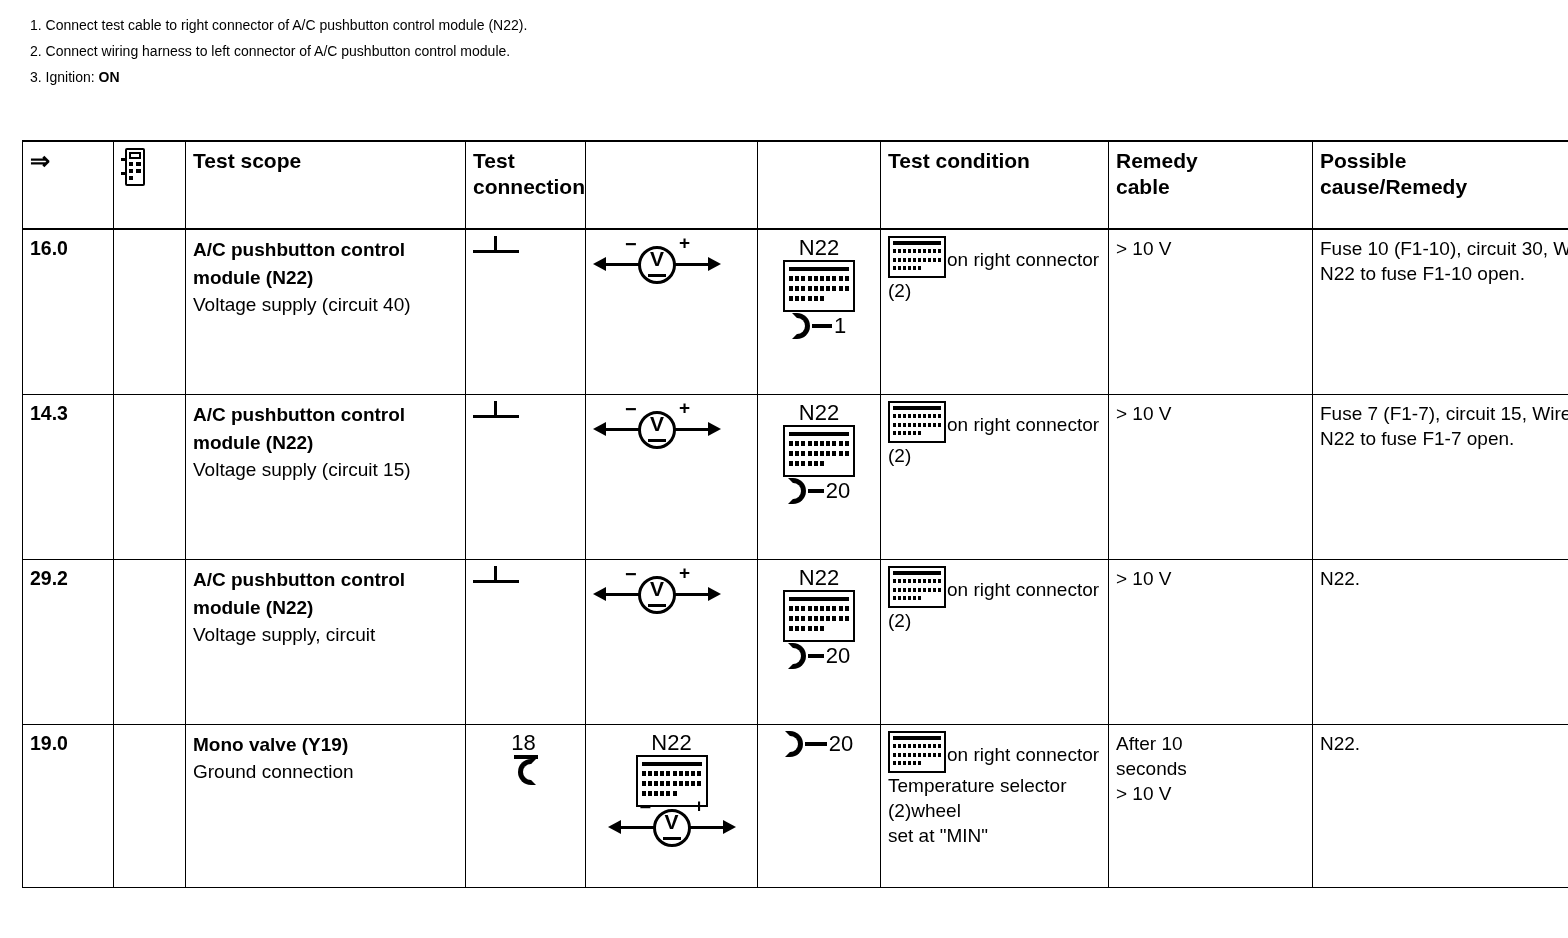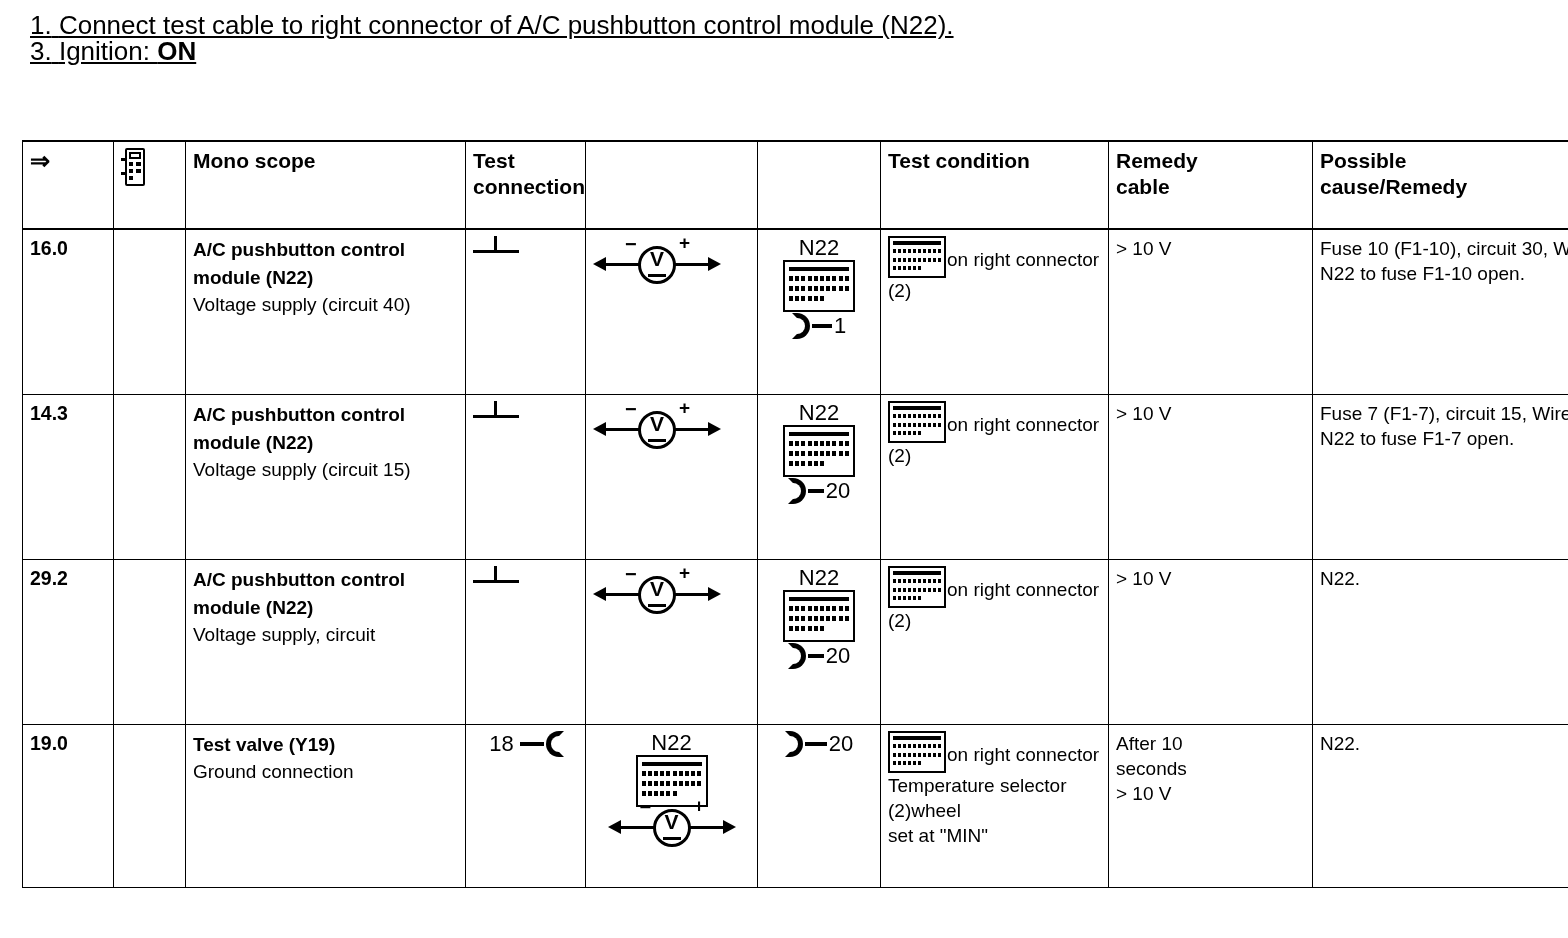--- a/index.html
+++ b/index.html
@@ -8,21 +8,21 @@
     width:1568px;height:938px;
     font-family:"Liberation Sans", sans-serif;
     color:#000000;
     overflow:hidden;
   }
   .page{position:relative;width:1568px;height:938px;}
 
   
   .steps{
     position:absolute;left:30px;top:12px;width:1100px;
-    font-size:26px;line-height:26px;text-decoration:underline;
+    font-size:14px;line-height:26px;
   }
   .step{white-space:nowrap;}
   .step b{font-weight:bold;}
 
   
   .tbl{
     position:absolute;left:22px;top:140px;
     width:1498px;
     border-collapse:collapse;
     table-layout:fixed;
@@ -175,20 +175,24 @@
 </style>
 </head>
 <body>
 
 <div class="page">
 
   <div class="steps">
     <div class="step">
       <span>1.</span>
       <span>Connect test cable to right connector of A/C pushbutton control module (N22).</span>
+    </div>
+    <div class="step">
+      <span>2.</span>
+      <span>Connect wiring harness to left connector of A/C pushbutton control module.</span>
     </div>
     <div class="step">
       <span>3.</span>
       <span>Ignition: </span><b>ON</b>
     </div>
   </div>
 
   <table class="tbl">
     <thead>
       <tr>
@@ -196,21 +200,21 @@
           <span class="arrowglyph">⇒</span>
         </th>
         <th class="c-icon">
           <span class="tester">
             <span class="body"></span><span class="scr"></span>
             <span class="b1"></span><span class="b2"></span><span class="b3"></span>
             <span class="b4"></span><span class="b5"></span>
             <span class="lead"></span><span class="lead2"></span>
           </span>
         </th>
-        <th class="c-scope">Mono scope</th>
+        <th class="c-scope">Test scope</th>
         <th class="c-conn-a hdr-conn">Test connection</th>
         <th class="c-conn-b hdr-conn-pad"></th>
         <th class="c-conn-c hdr-conn-pad2"></th>
         <th class="c-cond">Test condition</th>
         <th class="c-nom">
           <div>Remedy</div>
           <div>cable</div>
         </th>
         <th class="c-cause">
           <div>Possible</div>
@@ -549,25 +553,25 @@
           <span class="causetext">N22.</span>
         </td>
       </tr>
 
       <tr class="rowbody-tall">
         <td>
           <span class="stepnum">19.0</span>
         </td>
         <td></td>
         <td>
-          <div class="scope-title">Test valve (Y19)</div>
+          <div class="scope-title">Mono valve (Y19)</div>
           <div class="scope-sub">Ground connection</div>
         </td>
         <td class="cellmid">
-          <div class="pinrow" style="justify-content:center;">
+          <div class="pinrow" style="justify-content:center;flex-direction:column;">
             <span class="pinlabel" style="margin-right:6px;">18</span>
             <span class="pinwire" style="width:24px;"></span>
             <span class="plug">
                 <span class="c"></span>
               </span>
           </div>
         </td>
         <td class="cellmid">
           <div class="n22lab">N22</div>
           <div style="display:flex;justify-content:center;">

